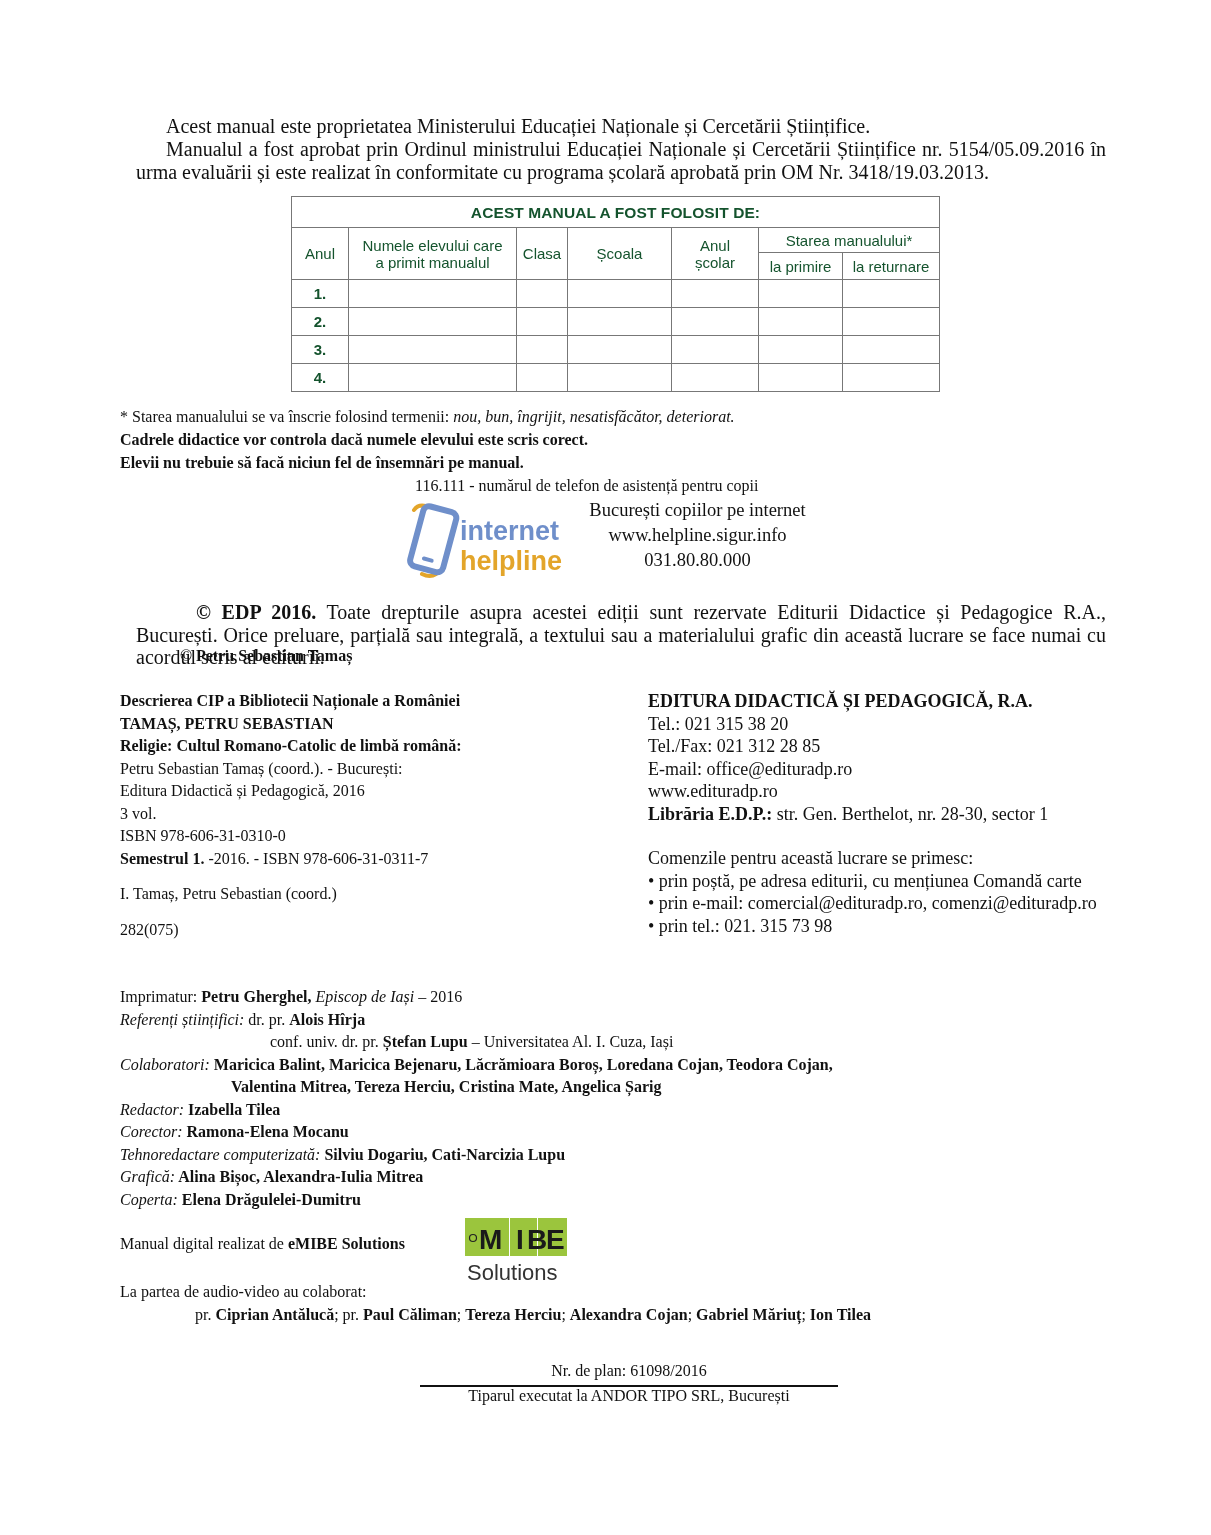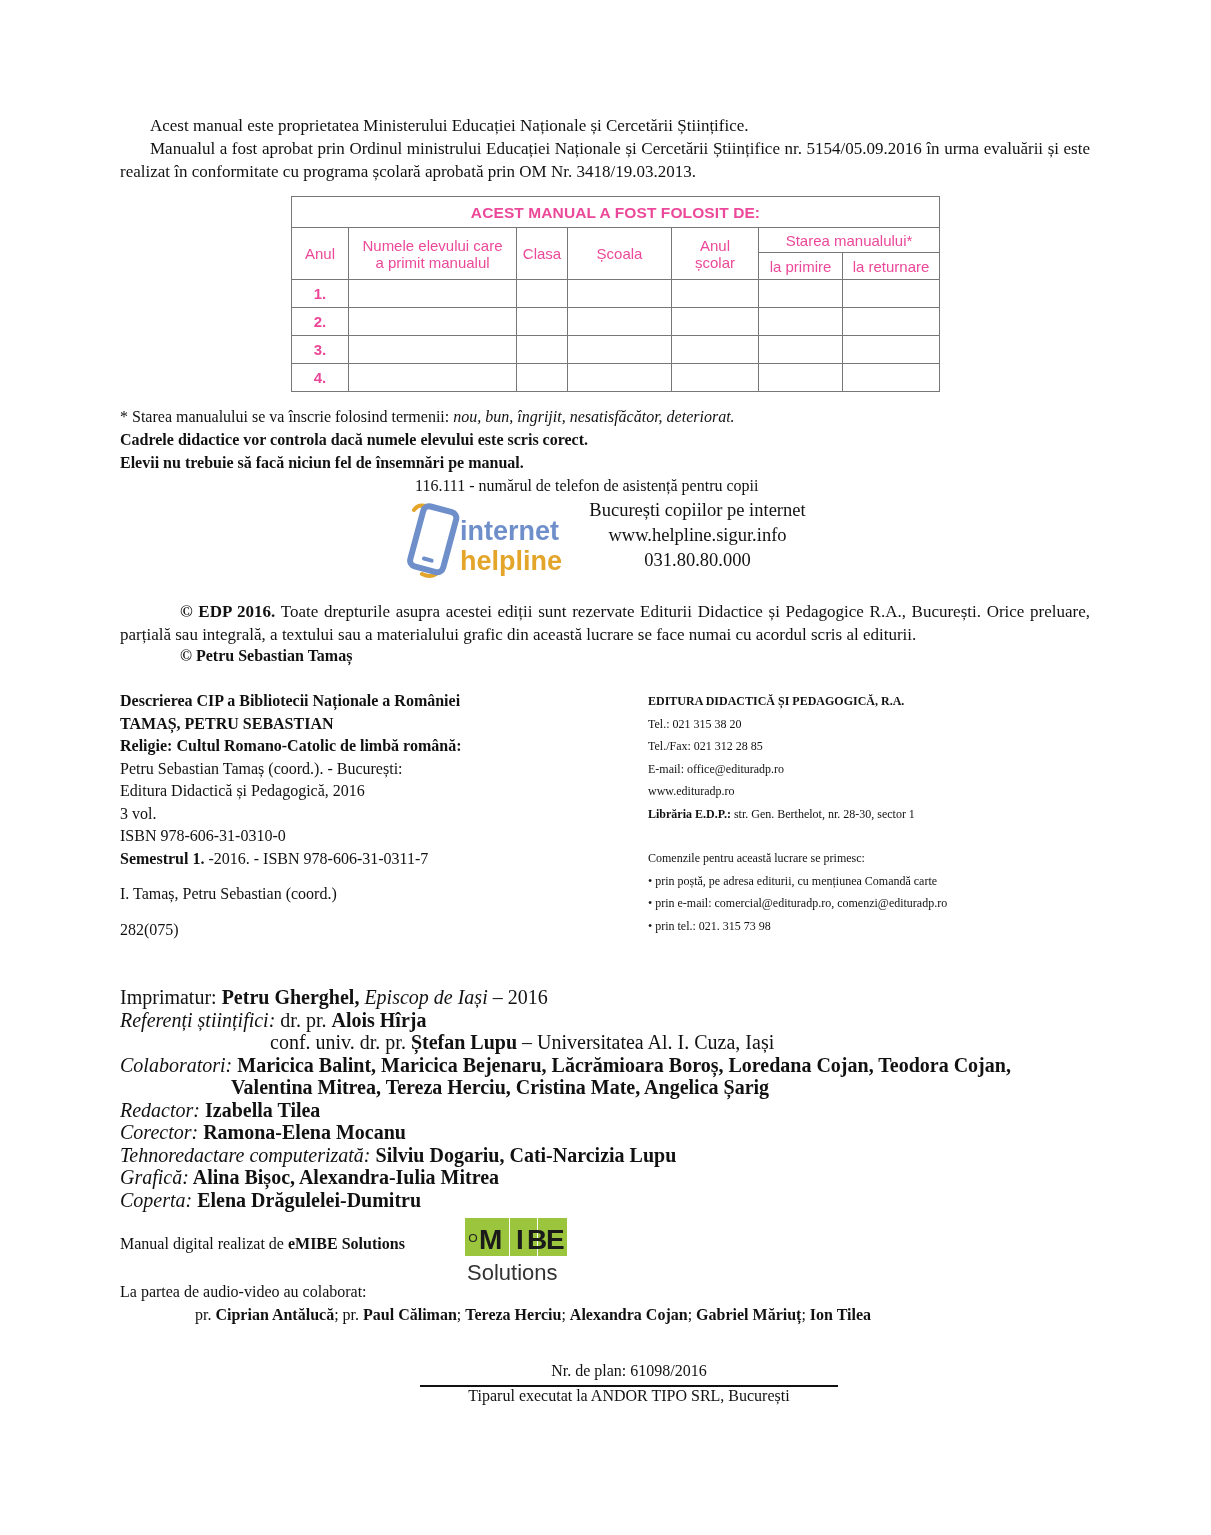--- a/index.html
+++ b/index.html
@@ -2,50 +2,50 @@
 <html><head>
 <meta charset="utf-8">
 <style>
   html, body { margin: 0; padding: 0; background: #ffffff; }
   body {
     width: 1211px; height: 1535px; position: relative; overflow: hidden;
     font-family: "Liberation Serif", "DejaVu Serif", serif;
     color: #111111; font-size: 16px;
   }
   .abs { position: absolute; white-space: nowrap; }
-  .para { position: absolute; left: 120px; width: 970px; line-height: 22.5px; font-size: 17px; text-align: justify; font-family: Liberation Serif, serif; }
+  .para { position: absolute; left: 136px; width: 970px; line-height: 22.5px; font-size: 20px; text-align: justify; font-family: Liberation Serif, serif; }
   .indent { text-indent: 30px; }
   .b { font-weight: bold; }
   .i { font-style: italic; }
 
   
   .usage-table {
     position: absolute; left: 291px; top: 196px;
     border-collapse: collapse;
     font-family: "Liberation Sans", "DejaVu Sans", sans-serif;
-    font-size: 15px; color: #ec4899;
+    font-size: 15px; color: #14532d;
   }
   .usage-table td, .usage-table th {
     border: 1.5px solid #777; padding: 0; text-align: center; font-weight: normal;
     line-height: 17px;
   }
   .usage-table .title { height: 30px; font-weight: bold; font-size: 15.5px; letter-spacing: 0.1px; }
   .usage-table .hdr-row1 th { height: 24px; }
   .usage-table .hdr-row2 th { height: 26px; }
   .usage-table .data-row td { height: 27px; }
   .usage-table .num { font-weight: bold; font-size: 15px; }
 
   
   .helpline-logo { position: absolute; left: 402px; top: 500px; width: 165px; height: 80px; }
   .helpline-text { position: absolute; left: 570px; top: 498px; width: 255px; text-align: center; font-size: 18.5px; line-height: 25px; }
 
   .cip { position: absolute; left: 120px; top: 690px; font-size: 16px; line-height: 22.5px; }
-  .edp { position: absolute; left: 648px; top: 690px; font-size: 12px; line-height: 22.5px; }
-
-  .credits { position: absolute; left: 120px; top: 986px; font-size: 20px; line-height: 22.5px; }
+  .edp { position: absolute; left: 648px; top: 690px; font-size: 18px; line-height: 22.5px; }
+
+  .credits { position: absolute; left: 120px; top: 986px; font-size: 16px; line-height: 22.5px; }
   .credits .row { white-space: nowrap; }
 
   .emibe-row { position: absolute; left: 120px; top: 1235px; font-size: 16px; }
   .emibe-logo { position: absolute; left: 465px; top: 1218px; width: 105px; height: 66px; }
 
   .audio { position: absolute; left: 120px; top: 1280px; font-size: 16px; line-height: 23px; }
 
   .plan { position: absolute; left: 420px; top: 1362px; width: 418px; text-align: center; font-size: 16px; }
   .plan-line { position: absolute; left: 420px; top: 1385px; width: 418px; height: 2px; background: #111; }
   .printer { position: absolute; left: 420px; top: 1387px; width: 418px; text-align: center; font-size: 16px; }

